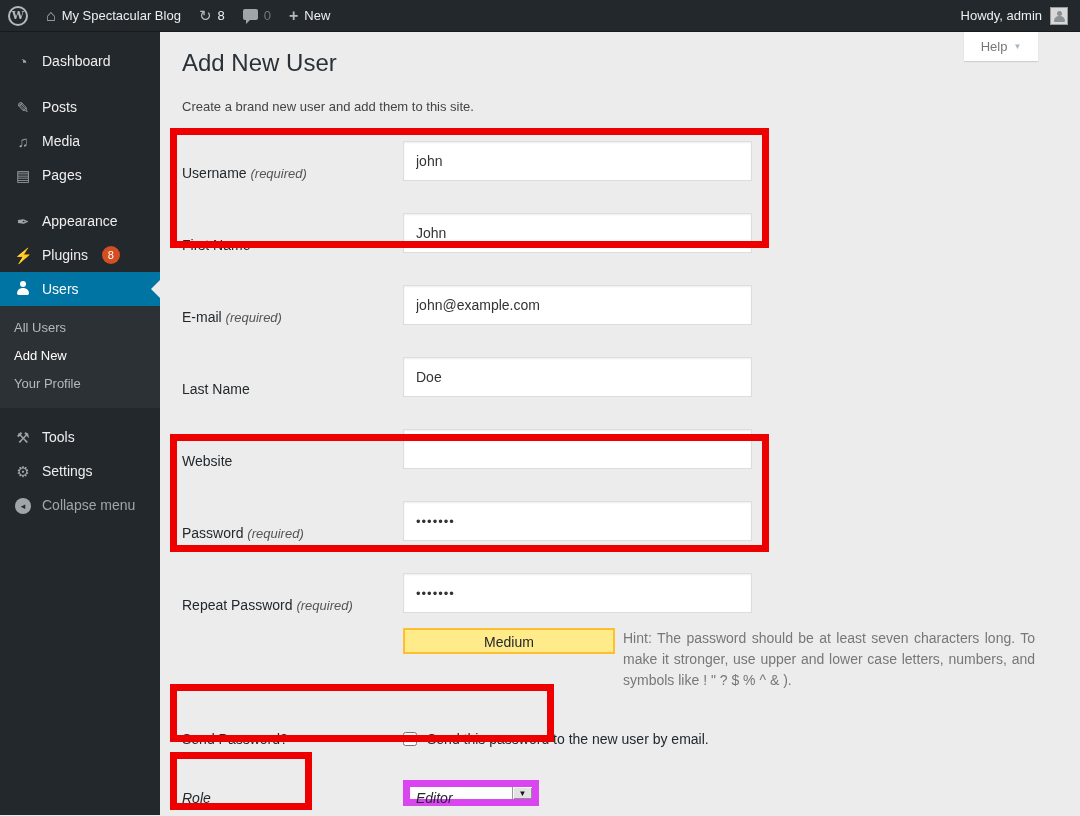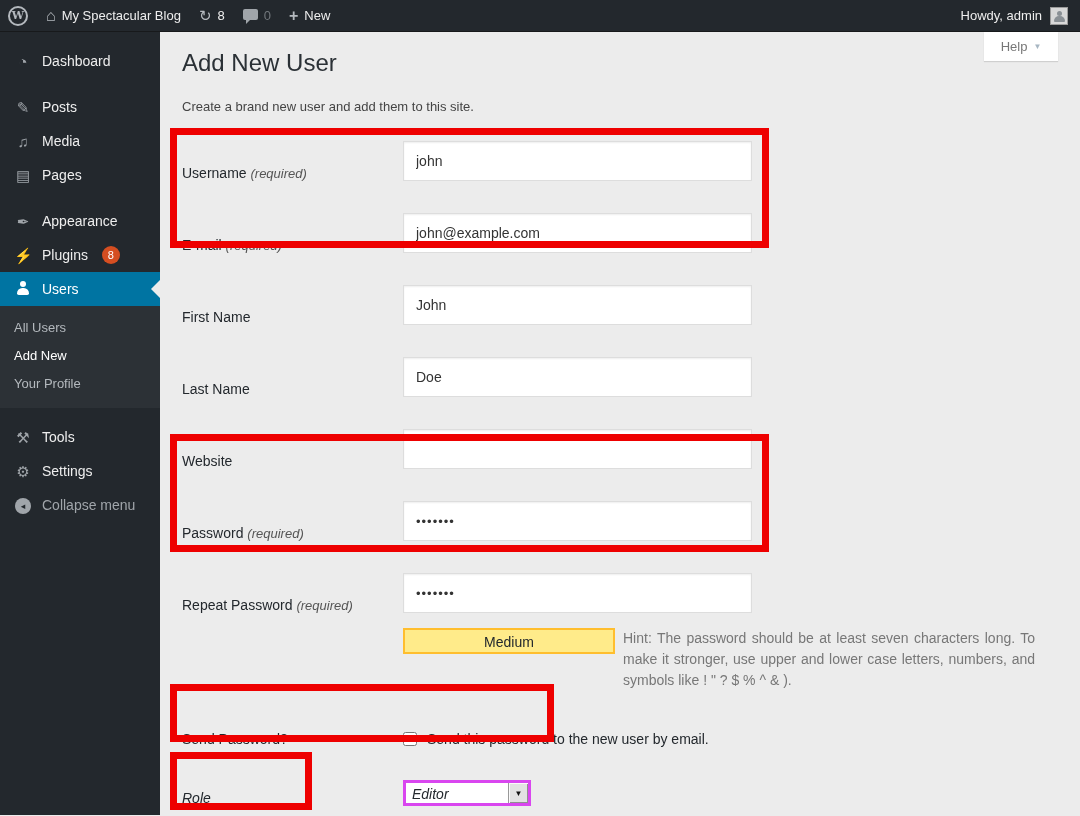--- a/index.html
+++ b/index.html
@@ -55,21 +55,21 @@
   .person-icon { width:14px; height:14px; position:relative; display:inline-block; }
   .person-icon::before { content:''; position:absolute; top:0; left:4px; width:6px; height:6px;
                   border-radius:50%; background:currentColor; }
   .person-icon::after { content:''; position:absolute; bottom:0; left:1px; width:12px; height:7px;
                   border-radius:6px 6px 2px 2px; background:currentColor; }
   .collapse-circle { width:16px; height:16px; border-radius:50%; background:#a0a5aa; color:#23282d;
                   display:inline-flex; align-items:center; justify-content:center; font-size:9px; }
 
   
   .content { flex:1; background:#ececec; position:relative; padding:0 0 0 22px; }
-  .help-btn { position:absolute; top:0; left:824px; width:74px; height:29px; background:#fff;
+  .help-btn { position:absolute; top:0; left:804px; width:74px; height:29px; background:#fff;
               color:#777; font-size:13px; display:flex; align-items:center; justify-content:center;
               gap:6px; cursor:pointer; box-shadow:0 1px 1px rgba(0,0,0,0.12); }
   .help-caret { font-size:8px; color:#a7b6c2; }
   h1.page-title { margin-top:16px; font-size:24px; font-weight:400; color:#2b3136; line-height:30px; }
   p.description { margin-top:21px; font-size:13px; color:#444; }
 
   form.add-user { margin-top:27px; }
   .form-row { display:flex; align-items:flex-end; margin-bottom:32px; }
   .form-row .lbl { width:221px; padding-top:5px; font-size:14px; color:#23282d; flex-shrink:0; }
   .req { font-style:italic; font-size:13px; color:#555; }
@@ -83,21 +83,21 @@
                background:#ffeb8a; border:2px solid #ffbe2e; font-size:14px; color:#23282d;
                margin:0 8px 18px 0; }
   .hint { font-size:14px; color:#777; line-height:21px; text-align:justify; }
 
   .send-row { margin-top:38px; }
   .chk-wrap { display:flex; align-items:center; gap:10px; padding-top:2px; }
   .chk { width:14px; height:14px; accent-color:#fff; margin:0; }
   .chk-label { font-size:14px; color:#23282d; cursor:pointer; }
 
   .role-row { margin-top:33px; margin-bottom:0;font-style:italic; }
-  .role-select { display:inline-flex; height:26px; border:3px solid #d946ef; background:#fff;
+  .role-select { display:inline-flex; height:26px; border:7px solid #d946ef; background:#fff;
                cursor:pointer; }
   .role-select-value { width:102px; padding:3px 6px; font-size:14px; color:#23282d; }
   .role-select-btn { width:20px; background:#e2e2e2; border-left:1px solid #999;
                box-shadow:inset 1px 1px 0 #fafafa, inset -1px -1px 0 #8f8f8f;
                display:flex; align-items:center; justify-content:center; }
   .role-select-btn .caret { font-size:8px; color:#111; }
 
   .submit-row { margin-top:39px; }
   .primary-btn { display:inline-block; height:28px; padding:0 10px; background:#2ea2cc;
                border:1px solid #0074a2; border-radius:3px; color:#fff; font-size:13px;
@@ -210,31 +210,31 @@
       <div class="form-row">
         <div class="lbl">
           <span>Username</span>
           <span class="req">(required)</span>
         </div>
         <input class="txt-input" type="text" value="john" style="">
       </div>
 
       <div class="form-row">
         <div class="lbl">
+          <span>First Name</span>
+        </div>
+        <input class="txt-input" type="text" value="John" style="">
+      </div>
+
+      <div class="form-row">
+        <div class="lbl">
           <span>E-mail</span>
           <span class="req">(required)</span>
         </div>
         <input class="txt-input" type="text" value="john@example.com" style="">
-      </div>
-
-      <div class="form-row">
-        <div class="lbl">
-          <span>First Name</span>
-        </div>
-        <input class="txt-input" type="text" value="John" style="">
       </div>
 
       <div class="form-row">
         <div class="lbl">
           <span>Last Name</span>
         </div>
         <input class="txt-input" type="text" value="Doe" style="">
       </div>
 
       <div class="form-row">

